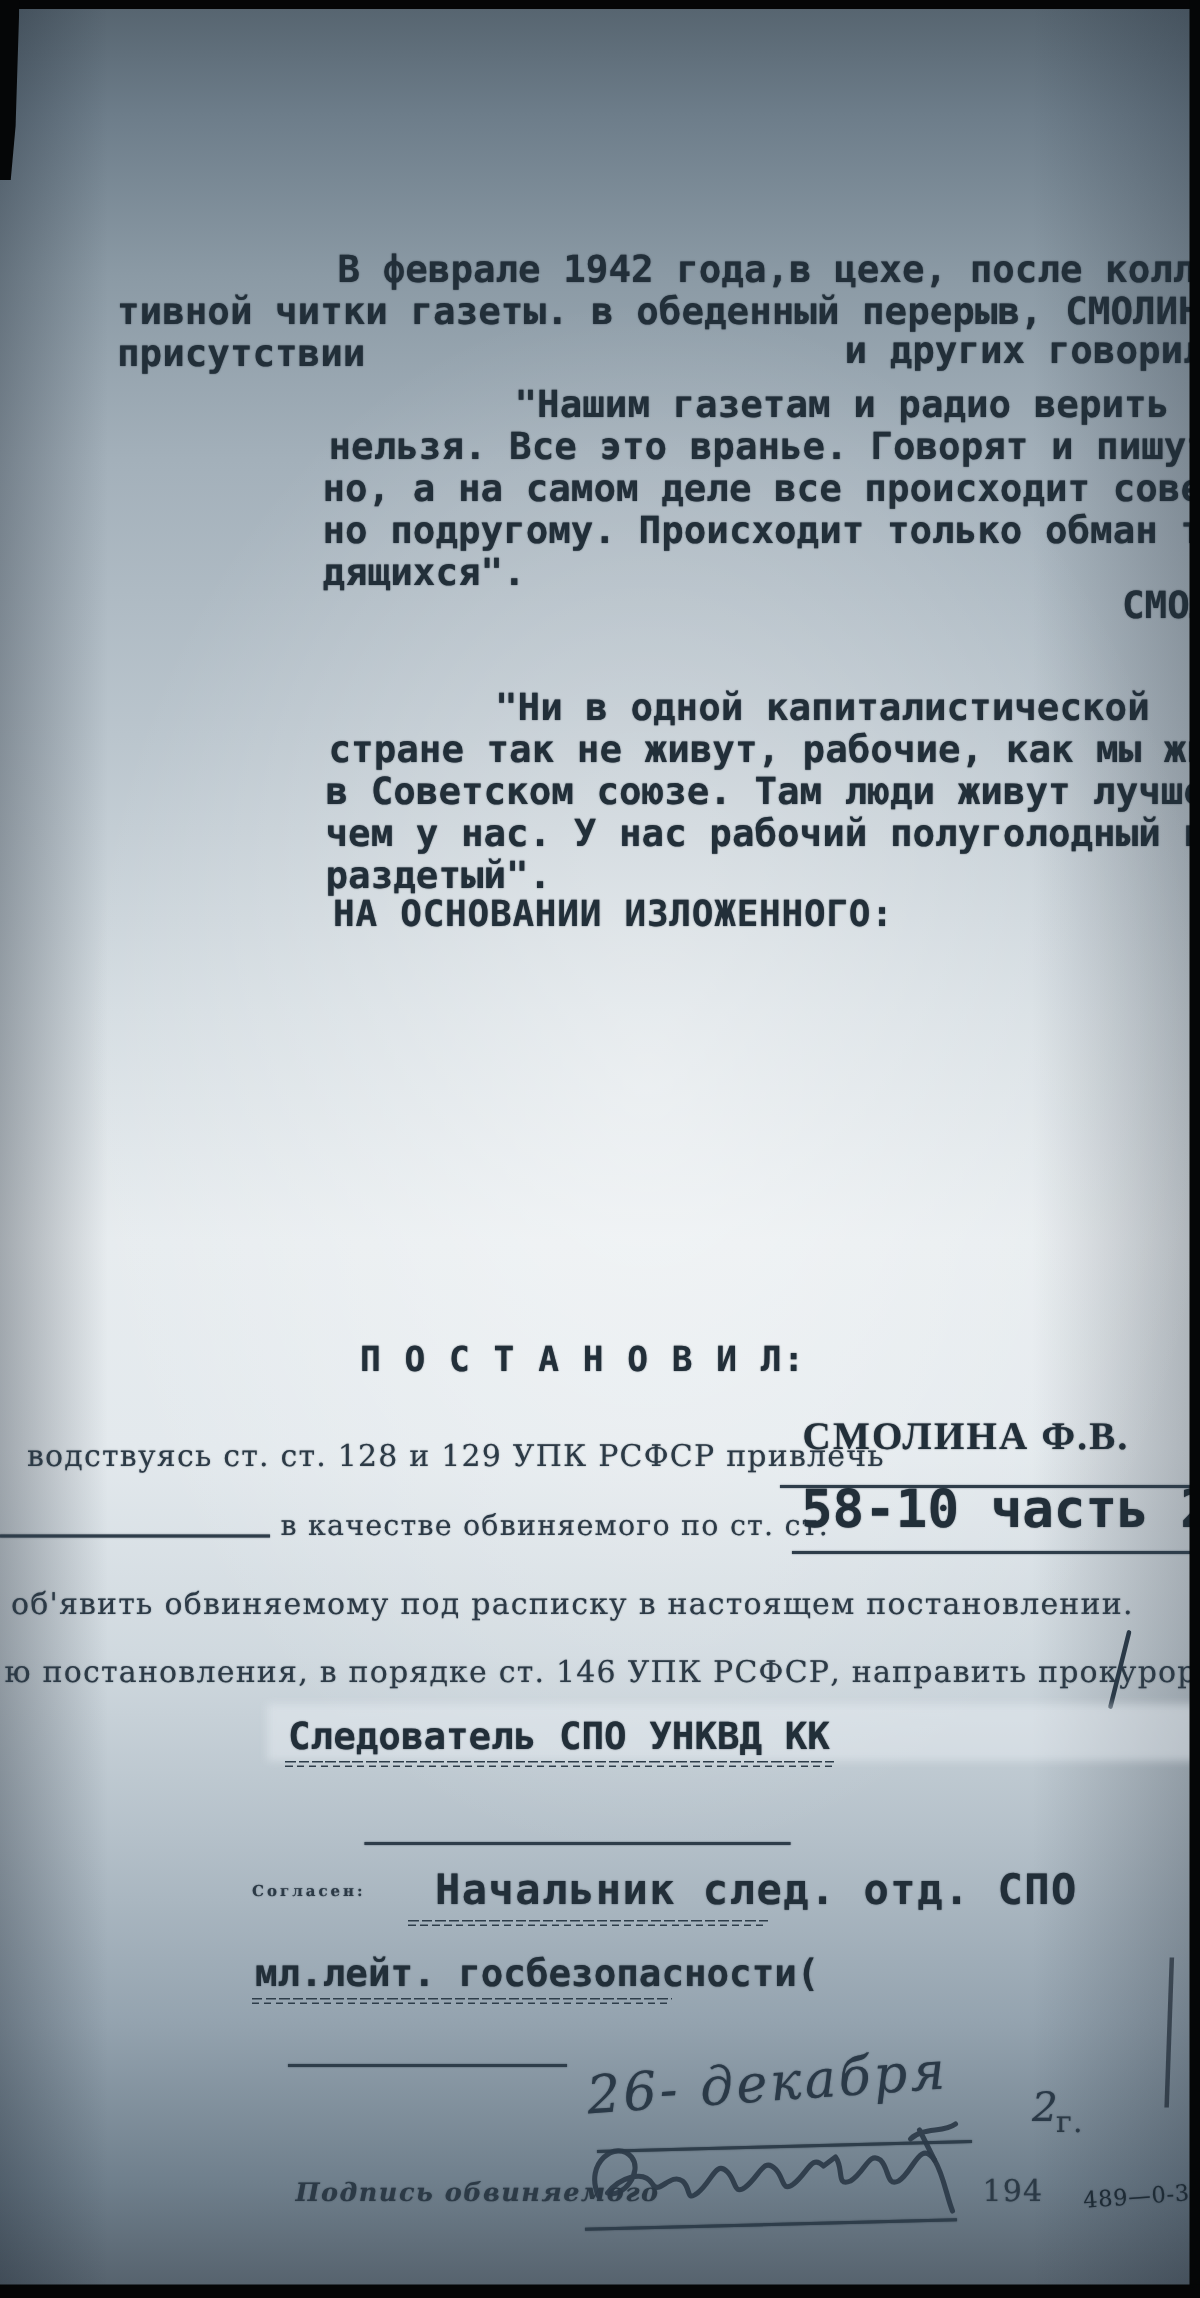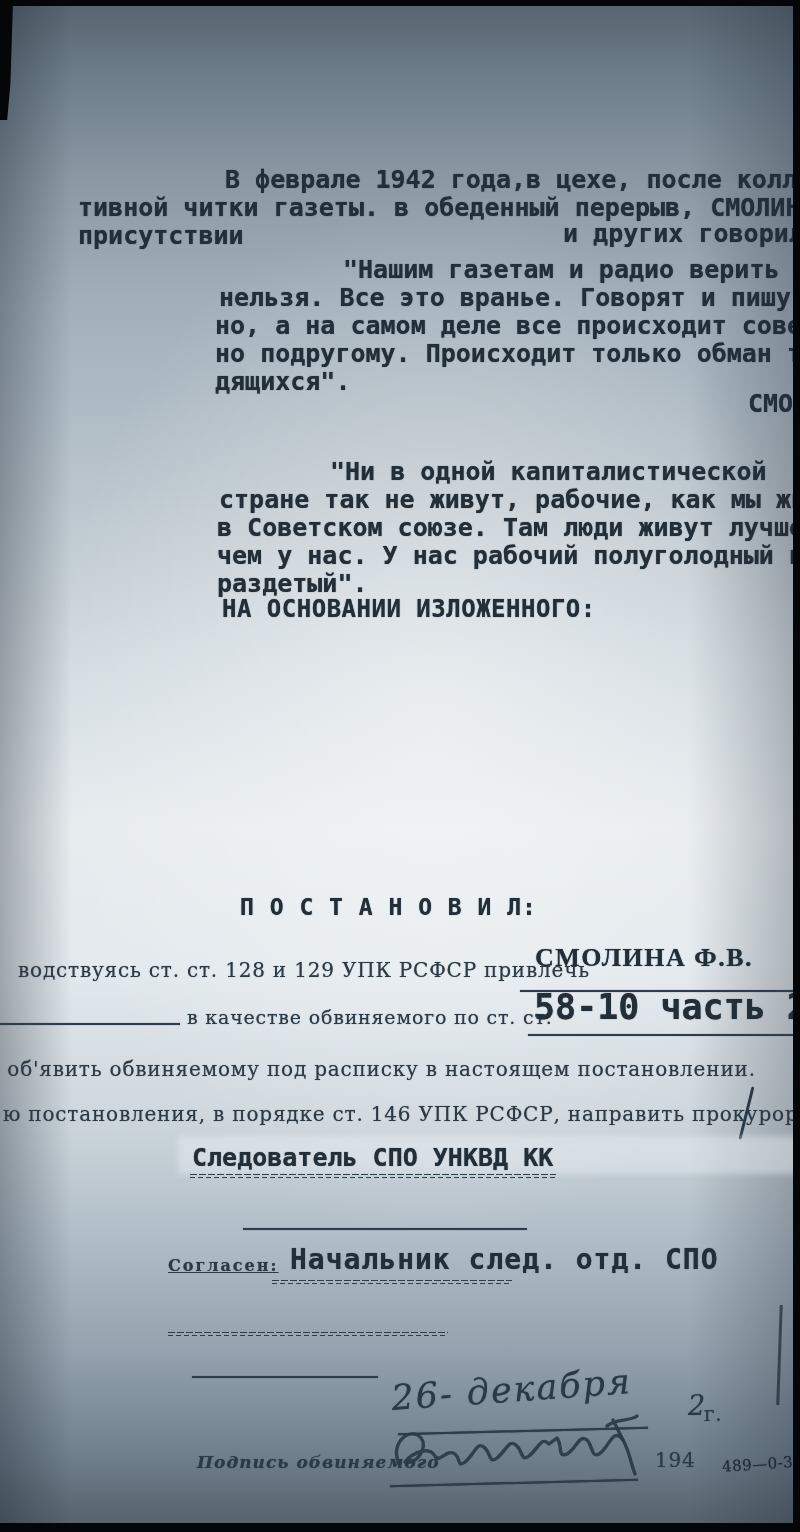--- a/index.html
+++ b/index.html
@@ -84,23 +84,24 @@
 
   <div class="printed" style="left:-14px; top:1057px;">и об'явить обвиняемому под расписку в настоящем постановлении.</div>
   <div class="printed" style="left:3px; top:1102px;">ю постановления, в порядке ст. 146 УПК РСФСР, направить прокурору.</div>
   <div class="slash" style="left:745px; top:1086px; height:54px;"></div>
 
   <div class="patch" style="left:178px; top:1136px; width:622px; height:38px;"></div>
   <div class="typed" style="left:192px; top:1144px;">Следователь СПО УНКВД КК</div>
   <div class="ul-dotted" style="left:190px; top:1174px; width:366px;"></div>
   <div class="ul" style="left:243px; top:1228px; width:284px; height:2px;"></div>
 
-  <div class="printed" style="left:168px; top:1256px; font-size:16px; font-weight:bold; letter-spacing:2px;text-decoration:underline;">Согласен:</div>
+  <div class="printed" style="left:168px; top:1256px; font-size:10px; font-weight:bold; letter-spacing:2px;">Согласен:</div>
   <div class="typed" style="left:290px; top:1246px; font-size:28px; letter-spacing:1px;">Начальник след. отд. СПО</div>
   <div class="ul-dotted" style="left:272px; top:1280px; width:240px;"></div>
+  <div class="typed" style="left:170px; top:1302px;">мл.лейт. госбезопасности(</div>
   <div class="ul-dotted" style="left:168px; top:1332px; width:280px;"></div>
 
   <div class="mark" style="left:778px; top:1305px; width:3px; height:100px; transform:rotate(2deg);"></div>
 
   <div class="ul" style="left:192px; top:1376px; width:186px;"></div>
   <div class="hand" style="left:390px; top:1378px; font-size:35px; letter-spacing:2px; transform:rotate(-4deg); transform-origin:left top;">26- декабря</div>
   <div class="ul" style="left:398px; top:1430px; width:250px; transform:rotate(-1.5deg);"></div>
   <div class="printed" style="left:655px; top:1448px;">194</div>
   <div class="hand" style="left:688px; top:1390px; font-size:27px;">2</div>
   <div class="printed" style="left:704px; top:1402px;">г.</div>

